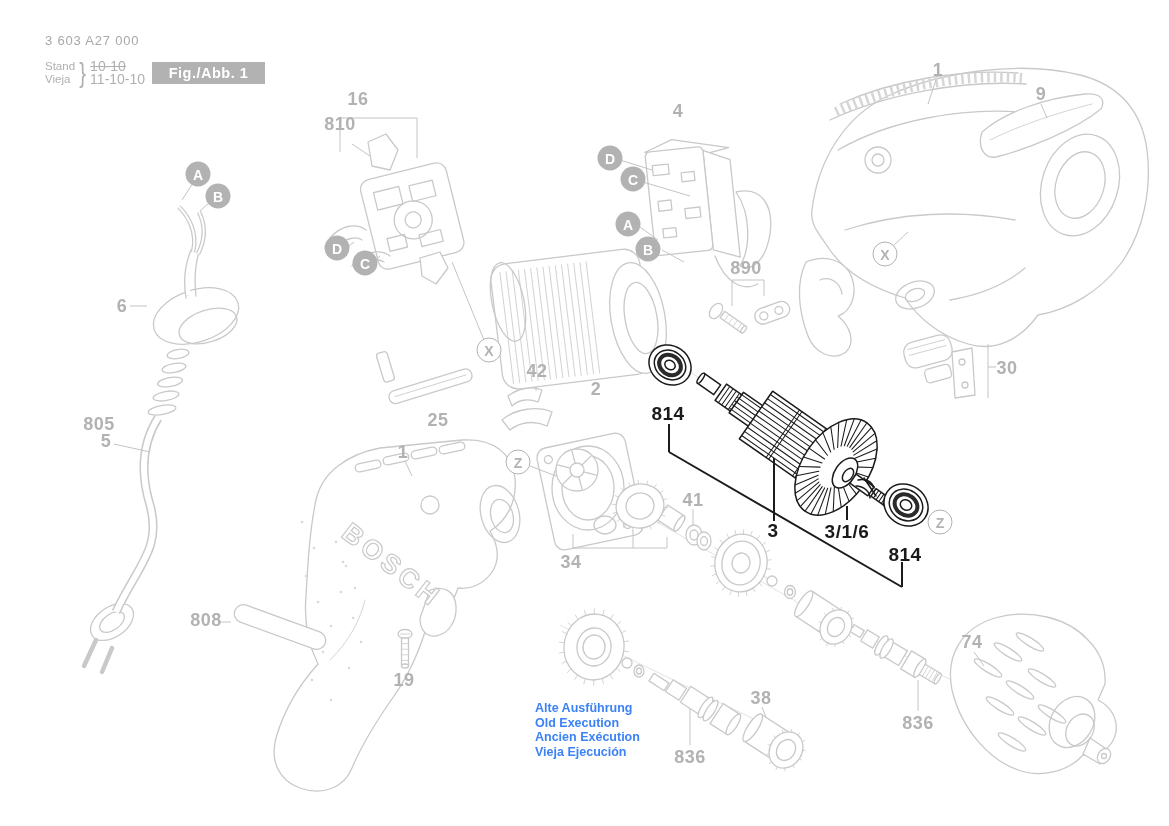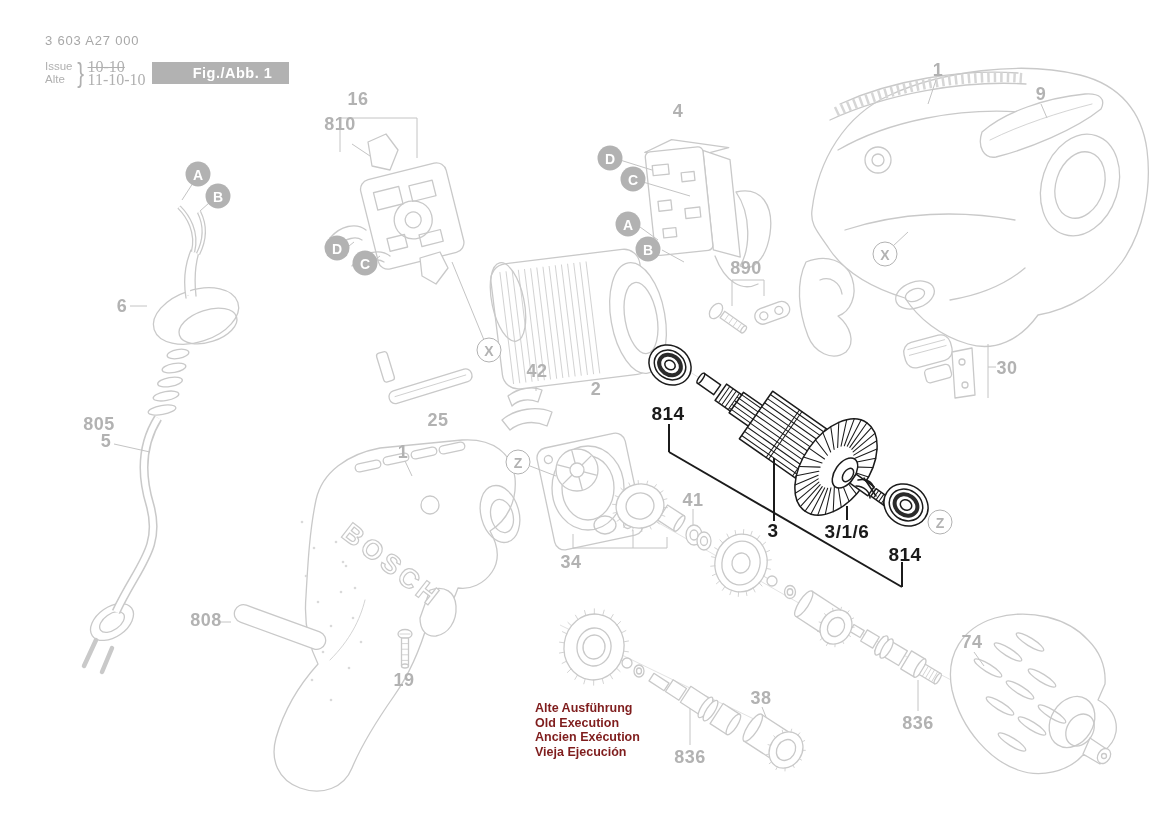--- a/index.html
+++ b/index.html
@@ -19,28 +19,28 @@
   .ax {stroke:#e3e3e3;stroke-width:1;fill:none;}
   .dot{fill:#d9d9d9;stroke:none;}
   .bosch-text{font-family:"Liberation Sans",sans-serif;font-weight:700;font-size:27px;
               letter-spacing:4px;fill:#ffffff;stroke:#c9c9c9;stroke-width:1.2;}
   
   .part-number{position:absolute;left:45px;top:33px;color:#a8a8a8;
                font-size:13px;letter-spacing:0.8px;}
   .stand-block{position:absolute;left:45px;top:60px;display:flex;align-items:center;gap:3px;color:#b0b0b0;}
   .stand-col{font-size:11.5px;line-height:13px;}
   .brace{font-size:27px;font-weight:300;line-height:26px;transform:scaleX(0.75);}
-  .dates-col{font-size:16px;line-height:13px;font-family:Liberation Serif, serif;}
+  .dates-col{font-size:14px;line-height:13px;}
   .strike{text-decoration:line-through;}
   .fig-badge{position:absolute;left:152px;top:62px;width:113px;height:22px;background:#b2b2b2;
              color:#ffffff;font-weight:700;font-size:14.5px;line-height:22px;text-align:center;
-             letter-spacing:0.5px;padding-left:24px;}
+             letter-spacing:0.5px;}
   
   .notes-left{position:absolute;left:45px;top:723px;color:#bfbfbf;font-size:12.5px;line-height:16px;}
-  .notes-old{position:absolute;left:535px;top:701px;color:#7f1d1d;font-weight:700;
+  .notes-old{position:absolute;left:535px;top:701px;color:#3b82f6;font-weight:700;
              font-size:12.5px;line-height:14.5px;}
   
   .part-label{position:absolute;transform:translate(-50%,-50%);font-weight:700;font-size:18px;
               color:#b2b2b2;letter-spacing:0.5px;white-space:nowrap;}
   .label-black{color:#1a1a1a;font-size:19px;}
   .circle-marker{position:absolute;transform:translate(-50%,-50%);width:25px;height:25px;
                  border-radius:50%;display:flex;align-items:center;justify-content:center;
                  font-weight:700;font-size:14px;box-sizing:border-box;}
   .marker-filled{background:#b2b2b2;color:#ffffff;}
   .marker-outline{border:1.7px solid #b2b2b2;color:#b2b2b2;background:#ffffff;}
@@ -604,22 +604,22 @@
       <path class="lbl" d="M902,587 V562"></path>
       <path class="lbl" d="M774,458 V521"></path>
       <path class="lbl" d="M847,506 V520"></path>
     </g>
   </g>
 </svg>
 
 <div class="part-number">3 603 A27 000</div>
 <div class="stand-block">
   <div class="stand-col">
-    <div>Issue</div>
-    <div>Alte</div>
+    <div>Stand</div>
+    <div>Vieja</div>
   </div>
   <div class="brace">}</div>
   <div class="dates-col">
     <div class="strike">10-10</div>
     <div>11-10-10</div>
   </div>
 </div>
 <div class="fig-badge">Fig./Abb. 1</div>
 
 <div id="callout-layer">

